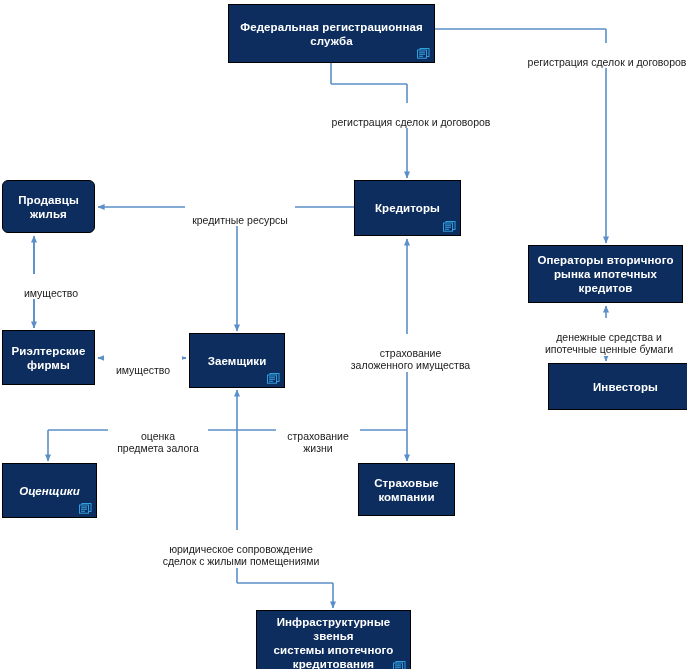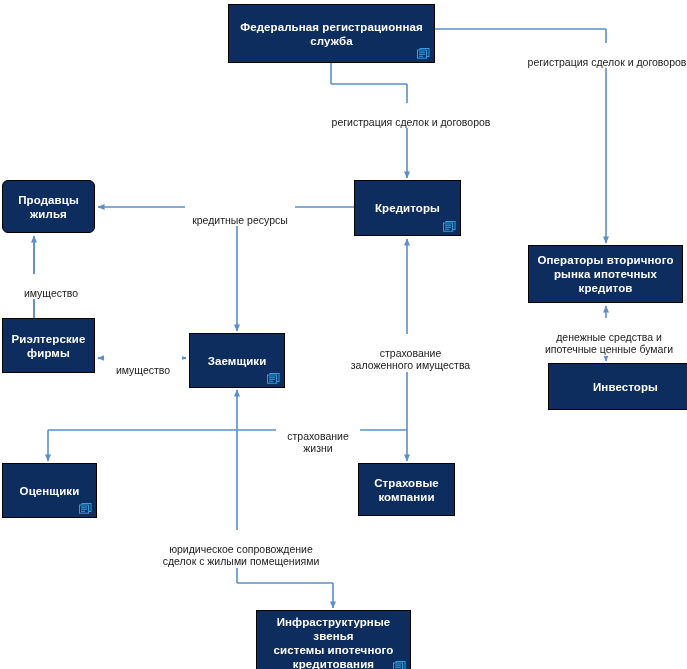--- a/index.html
+++ b/index.html
@@ -162,41 +162,41 @@
       <rect x="2" y="7.7" width="4" height="1.1" fill="#2f9fe0"></rect>
     </svg>
   </div>
 
   <div class="node" style="left:528px;top:245px;width:155px;height:58px;">
     <span class="label">Операторы вторичного
 рынка ипотечных
 кредитов</span>
   </div>
 
-  <div class="node" style="left:2px;top:318px;width:93px;height:55px;">
+  <div class="node" style="left:2px;top:330px;width:93px;height:55px;">
     <span class="label">Риэлтерские
 фирмы</span>
   </div>
 
   <div class="node" style="left:189px;top:333px;width:96px;height:55px;">
     <span class="label">Заемщики</span>
     <svg class="node-icon" viewBox="0 0 13 11">
       <rect x="3" y="0.5" width="9" height="8" fill="#0d2d5e" stroke="#2f9fe0" stroke-width="1"></rect>
       <rect x="0.5" y="2" width="9" height="8.2" fill="#0d2d5e" stroke="#2f9fe0" stroke-width="1"></rect>
       <rect x="2" y="3.5" width="6" height="1.2" fill="#2f9fe0"></rect>
       <rect x="2" y="5.6" width="6" height="1.2" fill="#2f9fe0"></rect>
       <rect x="2" y="7.7" width="4" height="1.1" fill="#2f9fe0"></rect>
     </svg>
   </div>
 
   <div class="node" style="left:548px;top:363px;width:155px;height:47px;">
     <span class="label">Инвесторы</span>
   </div>
 
-  <div class="node" style="left:2px;top:463px;width:95px;height:55px;">
+  <div class="node" style="left:2px;top:463px;width:95px;height:55px;font-style:italic;">
     <span class="label">Оценщики</span>
     <svg class="node-icon" viewBox="0 0 13 11">
       <rect x="3" y="0.5" width="9" height="8" fill="#0d2d5e" stroke="#2f9fe0" stroke-width="1"></rect>
       <rect x="0.5" y="2" width="9" height="8.2" fill="#0d2d5e" stroke="#2f9fe0" stroke-width="1"></rect>
       <rect x="2" y="3.5" width="6" height="1.2" fill="#2f9fe0"></rect>
       <rect x="2" y="5.6" width="6" height="1.2" fill="#2f9fe0"></rect>
       <rect x="2" y="7.7" width="4" height="1.1" fill="#2f9fe0"></rect>
     </svg>
   </div>
 
@@ -234,20 +234,24 @@
     <span>денежные средства и
 ипотечные ценные бумаги</span>
   </div>
   <div class="edge-label" style="left:340px;top:334px;width:135px;">
     <span>страхование
 заложенного имущества</span>
   </div>
   <div class="edge-label" style="left:104px;top:351px;width:72px;">
     <span>имущество</span>
   </div>
+  <div class="edge-label" style="left:108px;top:417px;width:94px;">
+    <span>оценка
+предмета залога</span>
+  </div>
   <div class="edge-label" style="left:276px;top:417px;width:78px;">
     <span>страхование
 жизни</span>
   </div>
   <div class="edge-label" style="left:153px;top:530px;width:170px;">
     <span>юридическое сопровождение
 сделок с жилыми помещениями</span>
   </div>
 
 </div>

